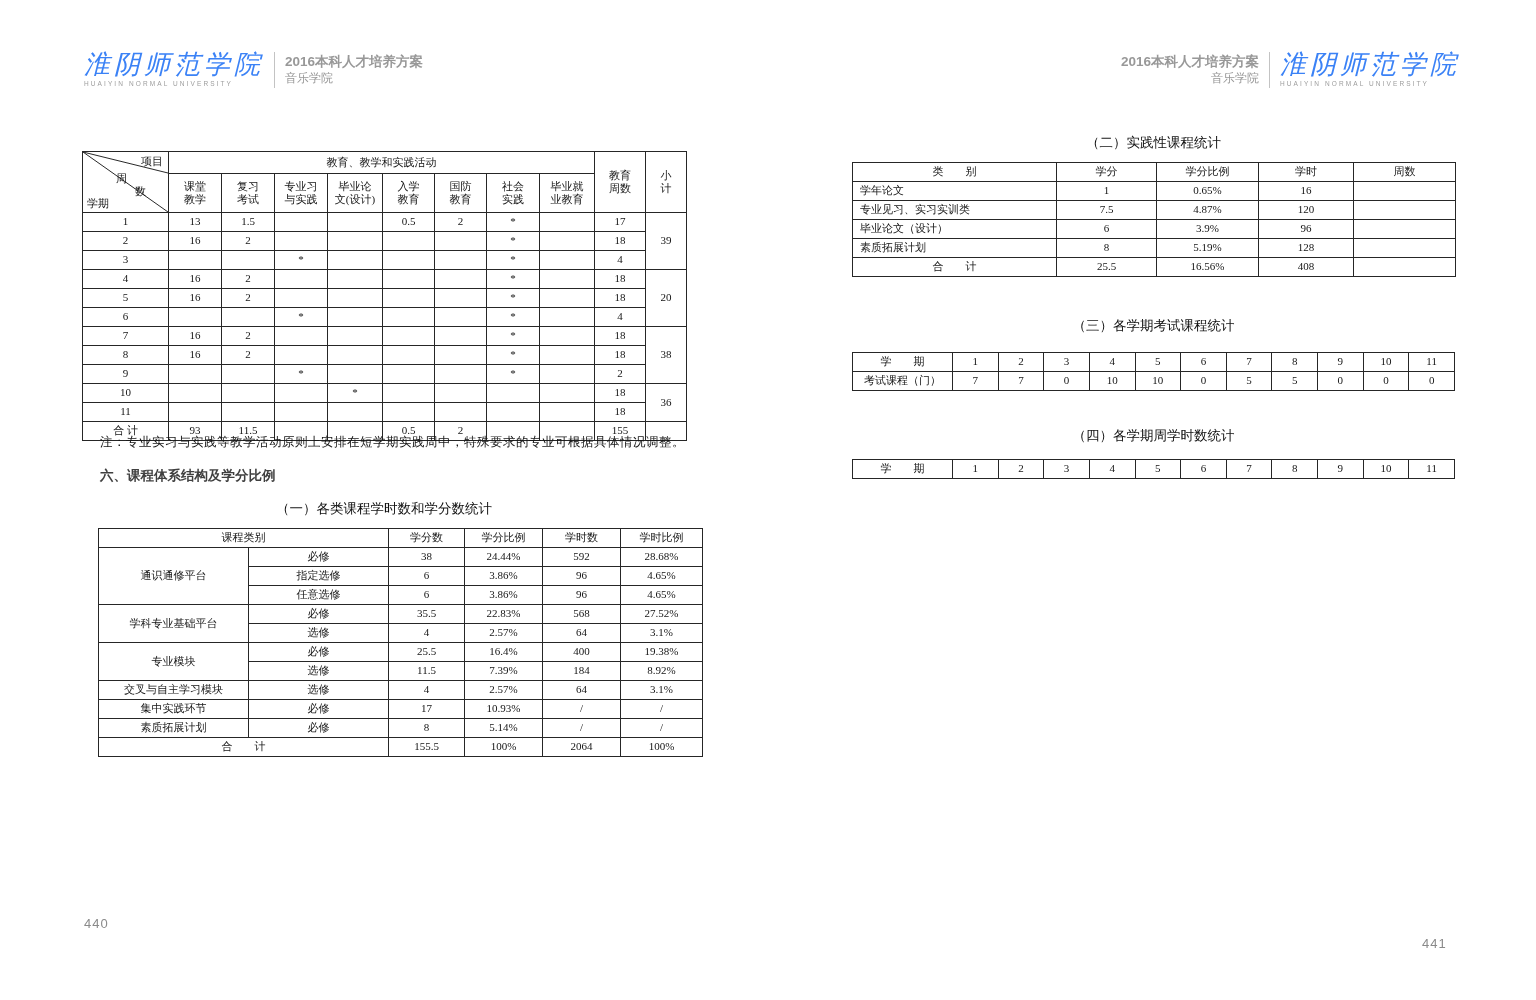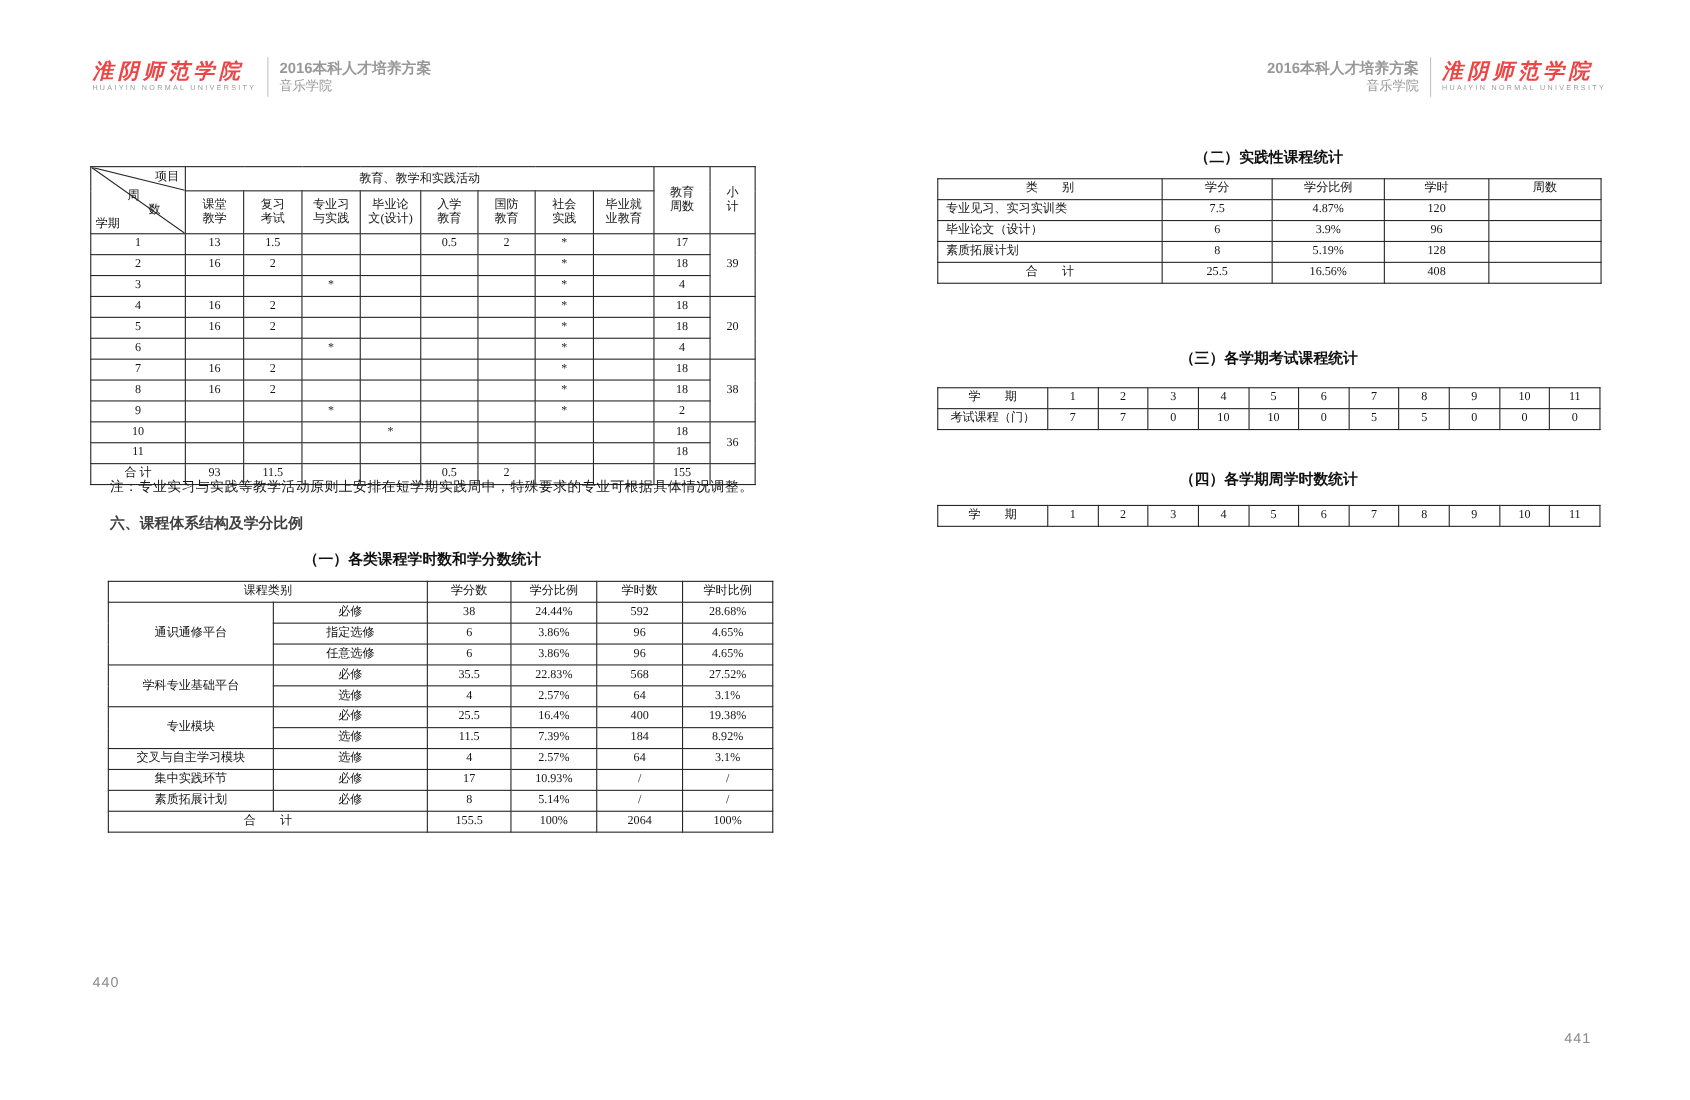--- a/index.html
+++ b/index.html
@@ -6,21 +6,21 @@
   body{
     width:1536px;height:1000px;background:#ffffff;position:relative;
     font-family:"Liberation Serif","DejaVu Serif",serif;color:#151515;
     overflow:hidden;
   }
   .abs{position:absolute;}
 
   
   .hdr{display:flex;align-items:center;gap:10px;}
   .logo{display:flex;flex-direction:column;line-height:1;}
-  .logo-cn{font-style:italic;font-weight:bold;font-size:19px;letter-spacing:4px;color:#ef4444;white-space:nowrap;}
+  .logo-cn{font-style:italic;font-weight:normal;font-size:26px;letter-spacing:4px;color:#3b82f6;white-space:nowrap;}
   .logo-en{font-family:"Liberation Sans",sans-serif;font-size:6.5px;letter-spacing:2.1px;color:#9d9d9d;margin-top:3px;white-space:nowrap;}
   .hdr-div{width:1px;height:36px;background:#c3c3c3;}
   .hdr-text{display:flex;flex-direction:column;line-height:1.25;font-family:"Liberation Sans",sans-serif;color:#989898;}
   .hdr-text .prog{font-size:13.5px;font-weight:bold;white-space:nowrap;}
   .hdr-text .coll{font-size:12px;white-space:nowrap;}
   .hdr-text.rt{text-align:right;align-items:flex-end;}
   .logo.rt{align-items:flex-start;}
 
   
   table{border-collapse:collapse;table-layout:fixed;width:100%;}
@@ -36,21 +36,21 @@
   .corner svg{position:absolute;left:0;top:0;width:100%;height:100%;}
   .corner span{position:absolute;font-size:11px;line-height:1;}
   .c-tr{top:4px;right:5px;}
   .c-m1{top:21px;left:33px;}
   .c-m2{top:34px;left:52px;}
   .c-bl{bottom:3px;left:4px;}
 
   
   .note{font-size:12.5px;letter-spacing:0.5px;}
   .sec-h{font-family:"Liberation Sans",sans-serif;font-weight:bold;font-size:13.5px;color:#404040;}
-  .tbl-title{font-family:"Liberation Sans",sans-serif;font-weight:bold;font-size:13.5px;color:#111;text-align:center;}
+  .tbl-title{font-family:"Liberation Sans",sans-serif;font-weight:normal;font-size:13.5px;color:#111;text-align:center;}
   .pgnum{font-family:"Liberation Sans",sans-serif;font-size:13px;color:#8a8a8a;letter-spacing:1px;}
 </style>
 </head>
 <body>
 
 <div class="abs hdr" style="left:84px;top:52px;">
   <div class="logo">
     <span class="logo-cn">淮阴师范学院</span>
     <span class="logo-en">HUAIYIN NORMAL UNIVERSITY</span>
   </div>
@@ -383,21 +383,21 @@
           <td colspan="2">合　　计</td>
           <td>155.5</td>
           <td>100%</td>
           <td>2064</td>
           <td>100%</td>
         </tr>
       </tbody>
   </table>
 </div>
 
-<div class="abs pgnum" style="left:84px;top:885px;">440</div>
+<div class="abs pgnum" style="left:84px;top:916px;">440</div>
 
 <div class="abs tbl-title" style="left:852px;top:134px;width:603px;">（二）实践性课程统计</div>
 <div class="abs" style="left:852px;top:162px;width:603px;">
   <table>
     <colgroup>
       <col style="width:204px">
         <col style="width:100px">
         <col style="width:102px">
       <col style="width:95px">
         <col style="width:102px">
@@ -406,20 +406,27 @@
         <tr id="pt-head">
           <td>类　　别</td>
           <td>学分</td>
           <td>学分比例</td>
           <td>学时</td>
           <td>周数</td>
         </tr>
     </tbody>
       <tbody id="pt-body">
         <tr>
+          <td class="tl">学年论文</td>
+          <td>1</td>
+          <td>0.65%</td>
+          <td>16</td>
+          <td></td>
+        </tr>
+        <tr>
           <td class="tl">专业见习、实习实训类</td>
           <td>7.5</td>
           <td>4.87%</td>
           <td>120</td>
           <td></td>
         </tr>
         <tr>
           <td class="tl">毕业论文（设计）</td>
           <td>6</td>
           <td>3.9%</td>

